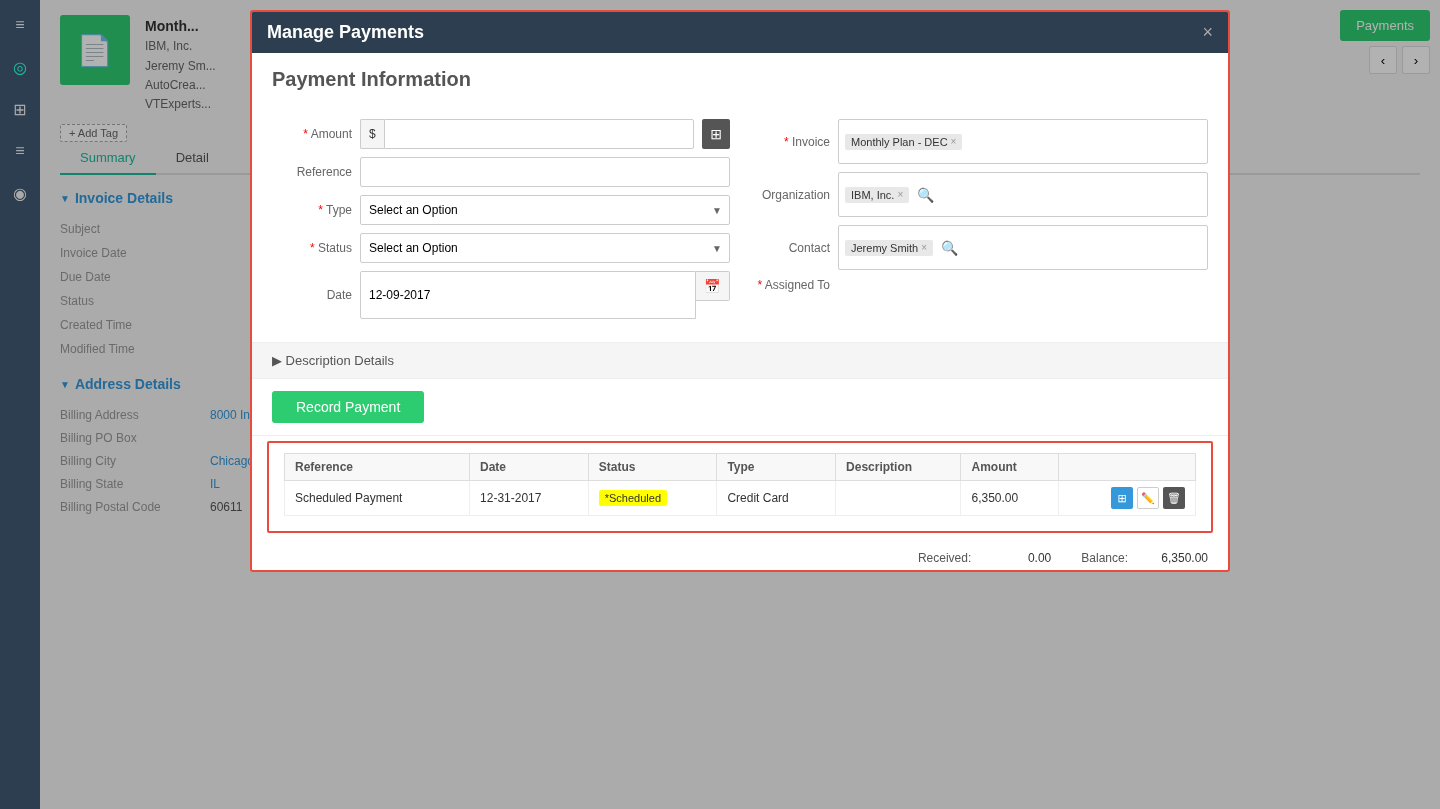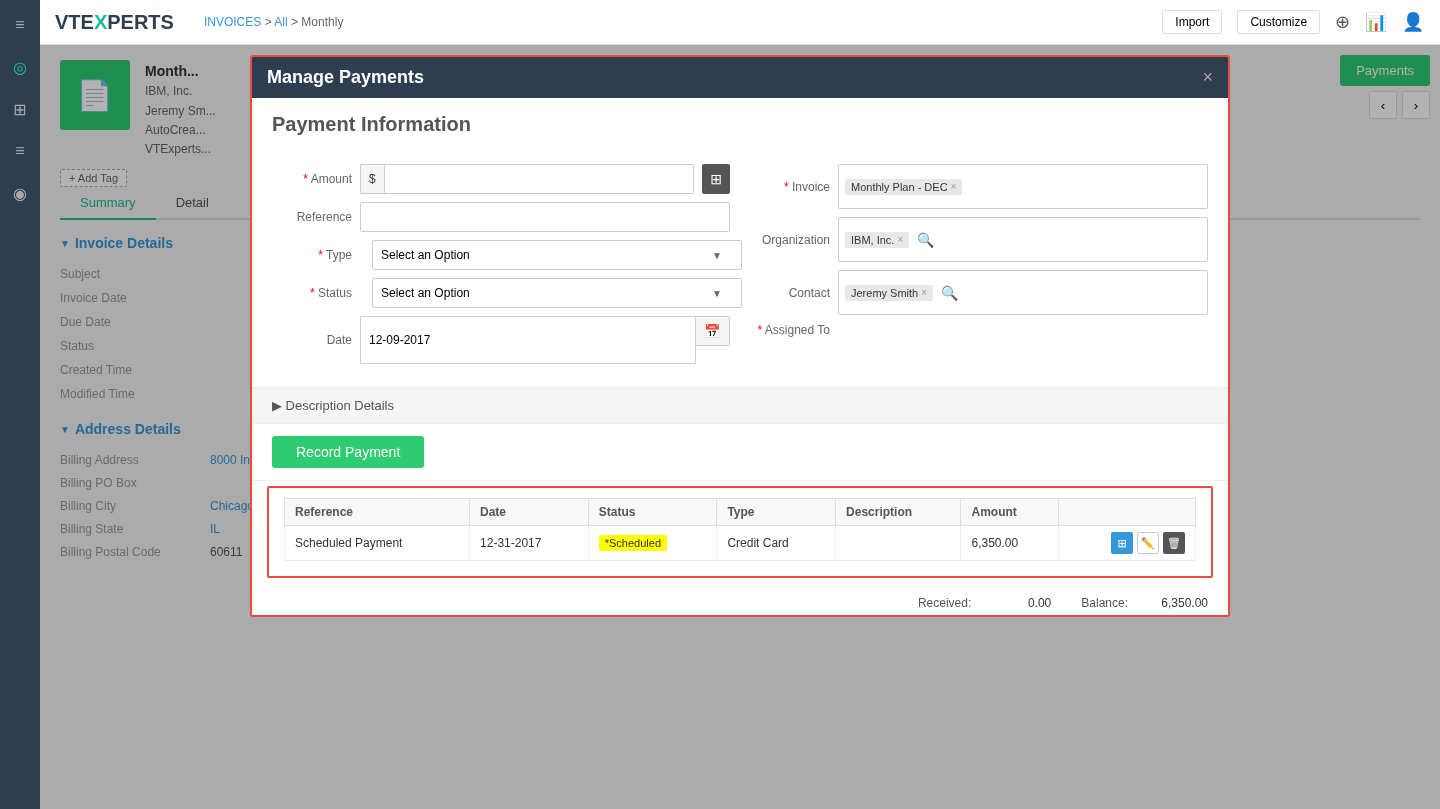--- a/index.html
+++ b/index.html
@@ -68,21 +68,21 @@
     .payment-info-title { font-size: 20px; font-weight: bold; color: #555; margin-bottom: 28px; }
 
     .payment-form-grid { display: grid; grid-template-columns: 1fr 1fr; gap: 10px 20px; }
     .form-row { display: flex; align-items: center; gap: 8px; margin-bottom: 8px; }
     .form-label { min-width: 80px; text-align: right; color: #666; font-size: 12px; }
     .form-label.required::before { content: '* '; color: red; }
     .form-input { flex: 1; height: 30px; border: 1px solid #ccc; border-radius: 2px; padding: 4px 8px; font-size: 12px; }
     .form-select { flex: 1; height: 30px; border: 1px solid #ccc; border-radius: 2px; padding: 4px 8px; font-size: 12px; background: #fff; appearance: none; }
     .select-wrapper { flex: 1; position: relative; }
     .select-wrapper::after { content: '▼'; position: absolute; right: 8px; top: 50%; transform: translateY(-50%); font-size: 10px; color: #666; pointer-events: none; }
-    .select-wrapper select { width: 100%; margin-left: 12px; }
+    .select-wrapper select { width: 100%; }
     .input-with-prefix { display: flex; flex: 1; }
     .input-prefix { background: #f5f5f5; border: 1px solid #ccc; border-right: none; padding: 4px 8px; font-size: 12px; height: 30px; display: flex; align-items: center; border-radius: 2px 0 0 2px; }
     .input-prefix + input { border-radius: 0 2px 2px 0; }
     .calc-btn { background: #555; color: #fff; border: none; padding: 4px 8px; cursor: pointer; font-size: 14px; height: 30px; border-radius: 2px; }
 
     .tagged-input { display: flex; flex: 1; border: 1px solid #ccc; border-radius: 2px; height: 45px; align-items: center; padding: 0 6px; gap: 4px; background: #fff; }
     .tag-item { background: #e8e8e8; padding: 2px 6px; border-radius: 2px; font-size: 11px; display: flex; align-items: center; gap: 3px; }
     .tag-x { cursor: pointer; color: #999; font-size: 10px; }
     .search-btn { background: none; border: none; cursor: pointer; font-size: 14px; color: #666; padding: 2px 4px; }
 
@@ -128,39 +128,20 @@
   <div class="sidebar">
     <div class="sidebar-icon">≡</div>
     <div class="sidebar-icon active">◎</div>
     <div class="sidebar-icon">⊞</div>
     <div class="sidebar-icon">≡</div>
     <div class="sidebar-icon">◉</div>
   </div>
 
   <div class="main-content">
 
-    <div class="topbar">
-      <div class="logo">
-        VTE<span>X</span>PERTS
-      </div>
-      <div class="breadcrumb">
-        <a>INVOICES</a>
-        <span> &gt; </span>
-        <a>All</a>
-        <span> &gt; </span>
-        <span>Monthly</span>
-      </div>
-      <div class="topbar-right">
-        <button class="import-btn">Import</button>
-        <button class="customize-btn">Customize</button>
-        <span class="icon-btn">⊕</span>
-        <span class="icon-btn">📊</span>
-        <span class="icon-btn">👤</span>
-      </div>
-    </div>
 
     <div class="page-body">
 
       <div class="invoice-panel">
         <div class="invoice-card">
           <div class="invoice-icon">📄</div>
           <div class="invoice-meta">
             <strong>Month...</strong><br>
             <span>IBM, Inc.</span><br>
             <span>Jeremy Sm...</span><br>

